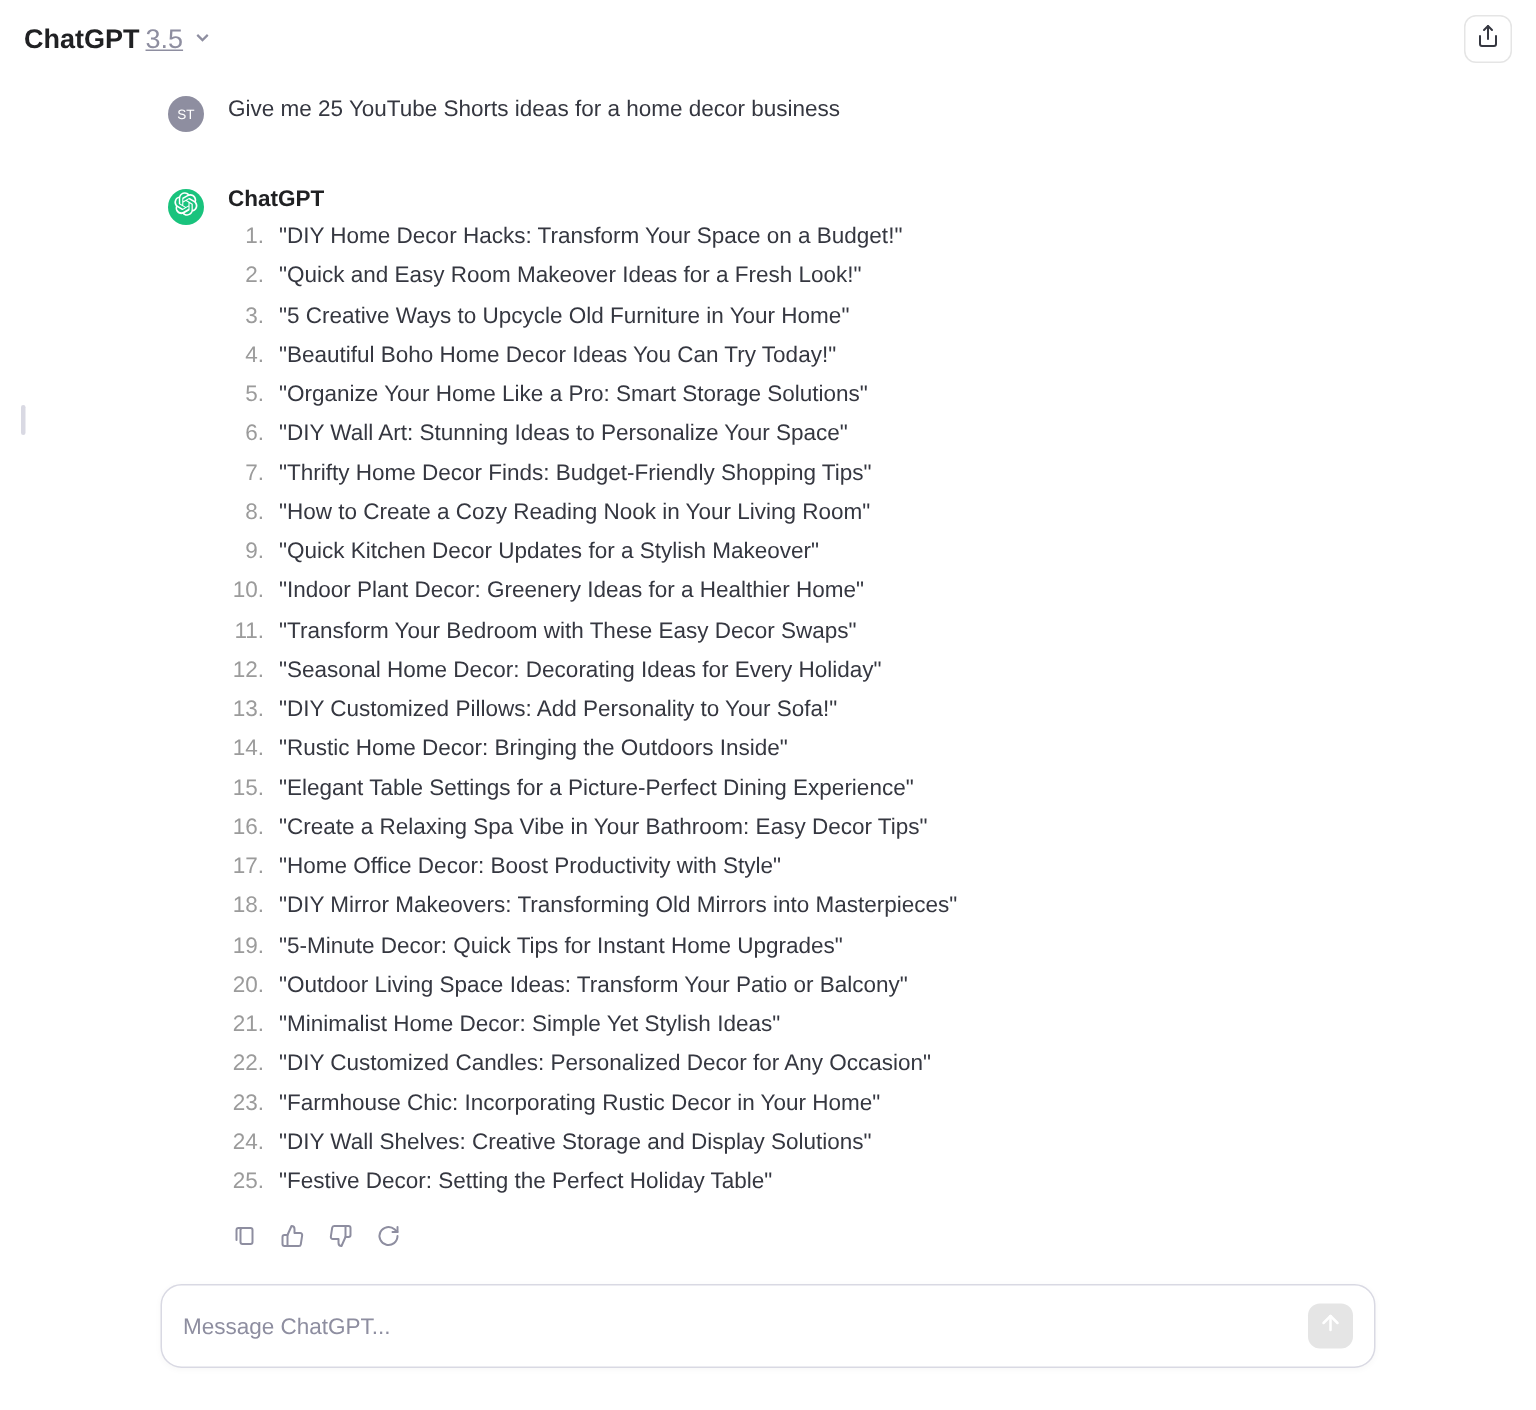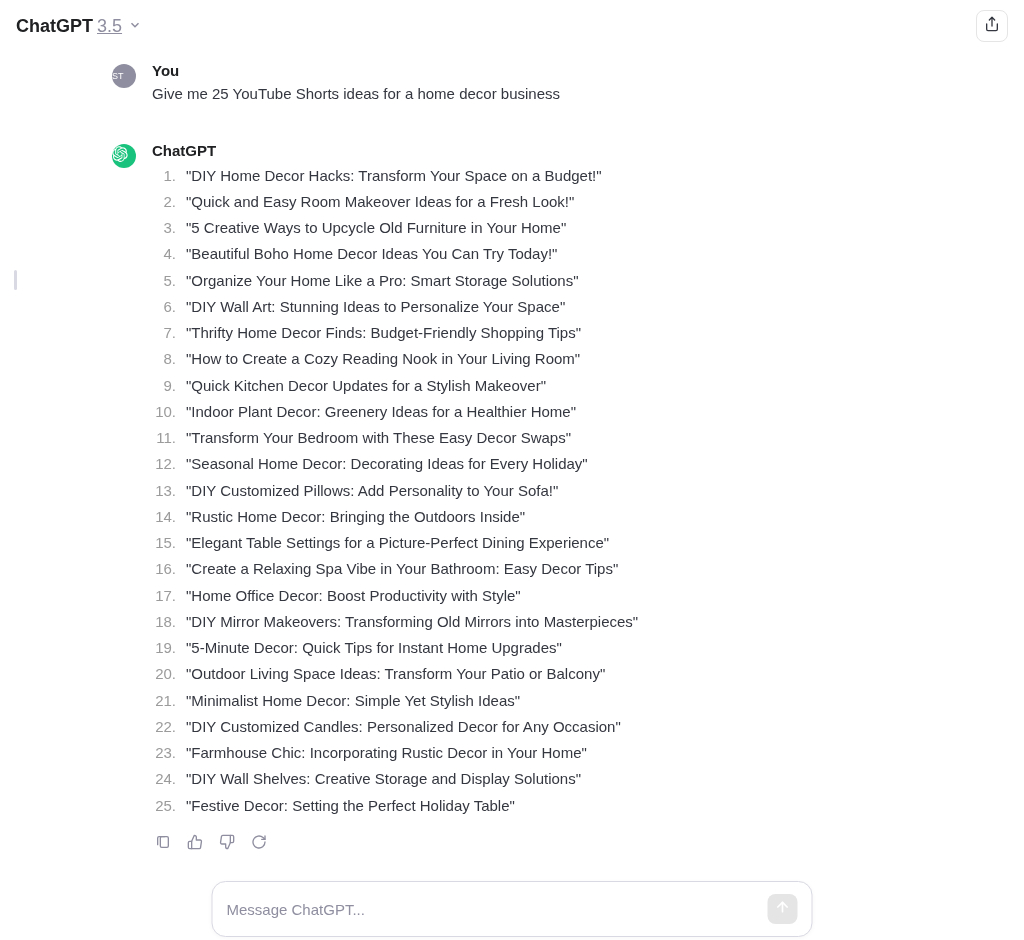--- a/index.html
+++ b/index.html
@@ -76,21 +76,21 @@
       margin-top: 4px;
       margin-bottom: 24px;
     }
     .avatar {
       width: 24px;
       height: 24px;
       border-radius: 50%;
       flex-shrink: 0;
       display: flex;
       align-items: center;
-      justify-content: flex-start;
+      justify-content: center;
       margin-top: 2px;
     }
     .user-avatar {
       background: #8e8ea0;
       color: white;
       font-size: 9px;
       font-weight: 500;
     }
     .gpt-avatar {
       background: #19c37d;
@@ -152,24 +152,24 @@
       justify-content: center;
       cursor: pointer;
       color: #8e8ea0;
     }
     .action-btn svg {
       width: 16px;
       height: 16px;
     }
     .input-container {
       position: absolute;
-      bottom: 3px;
+      bottom: 28px;
       left: 50%;
       transform: translateX(-50%);
-      width: 601px;
+      width: 810px;
     }
     .input-box {
       display: flex;
       align-items: center;
       border: 1px solid #d9d9e3;
       border-radius: 14px;
       padding: 12px 14px;
       background: white;
       box-shadow: 0 1px 4px rgba(0,0,0,0.03);
     }
@@ -226,21 +226,20 @@
 
 <div class="left-handle"></div>
 
 <div class="conversation">
 
   <div class="message user-message">
     <div class="avatar user-avatar">
       <span>ST</span>
     </div>
     <div class="message-content">
-      <div class="sender-name">You</div>
       <div class="message-text">Give me 25 YouTube Shorts ideas for a home decor business</div>
     </div>
   </div>
 
   <div class="message">
     <div class="avatar gpt-avatar">
       <span>
         <svg viewBox="0 0 41 41" fill="white">
             <path d="M37.5 16.8c.9-2.7.6-5.7-.8-8.2-2.2-3.8-6.6-5.8-10.9-4.9C23.9 1.6 21.1.4 18.2.6c-4.4.2-8.2 3-9.6 7.2-2.8.6-5.2 2.3-6.6 4.8-2.2 3.8-1.7 8.6 1.2 11.9-.9 2.7-.6 5.7.8 8.2 2.2 3.8 6.6 5.8 10.9 4.9 1.9 2.1 4.7 3.3 7.6 3.1 4.4-.2 8.2-3 9.6-7.2 2.8-.6 5.2-2.3 6.6-4.8 2.2-3.8 1.7-8.6-1.2-11.9zM22.5 38c-1.8.1-3.5-.5-4.8-1.7l.2-.1 8-4.6c.4-.2.7-.7.7-1.1v-11.3l3.4 2v9.3c0 4.1-3.3 7.4-7.5 7.5zM6.3 31.1c-.9-1.6-1.2-3.4-.9-5.2l.2.1 8 4.6c.4.2.9.2 1.3 0l9.8-5.7v3.9l-8.1 4.7c-3.6 2.1-8.1.8-10.2-2.8-.1.1-.1.2-.1.4zM4.2 13.6c.9-1.6 2.3-2.8 4-3.3v9.5c0 .5.3.9.7 1.1l9.8 5.7-3.4 2-8-4.7c-3.6-2.1-4.8-6.7-2.7-10.2-.1 0-.3-.1-.4-.1zm27.6 6.4l-9.8-5.7 3.4-2 8 4.7c3.6 2.1 4.8 6.7 2.7 10.2-.9 1.6-2.3 2.8-4 3.3v-9.5c0-.4-.3-.8-.3-1zm3.4-5.1l-.2-.1-8-4.6c-.4-.2-.9-.2-1.3 0l-9.8 5.7v-3.9l8.1-4.7c3.6-2.1 8.1-.8 10.2 2.8.9 1.5 1.2 3.3 1 5l0-.2zM14.1 21.9l-3.4-2v-9.3c0-4.1 3.4-7.5 7.5-7.5 1.8 0 3.5.6 4.8 1.8l-.2.1-8 4.6c-.4.2-.7.7-.7 1.1v11.2zm1.8-4l4.4-2.5 4.4 2.5v5.1l-4.4 2.5-4.4-2.5v-5.1z"></path>
           </svg>

